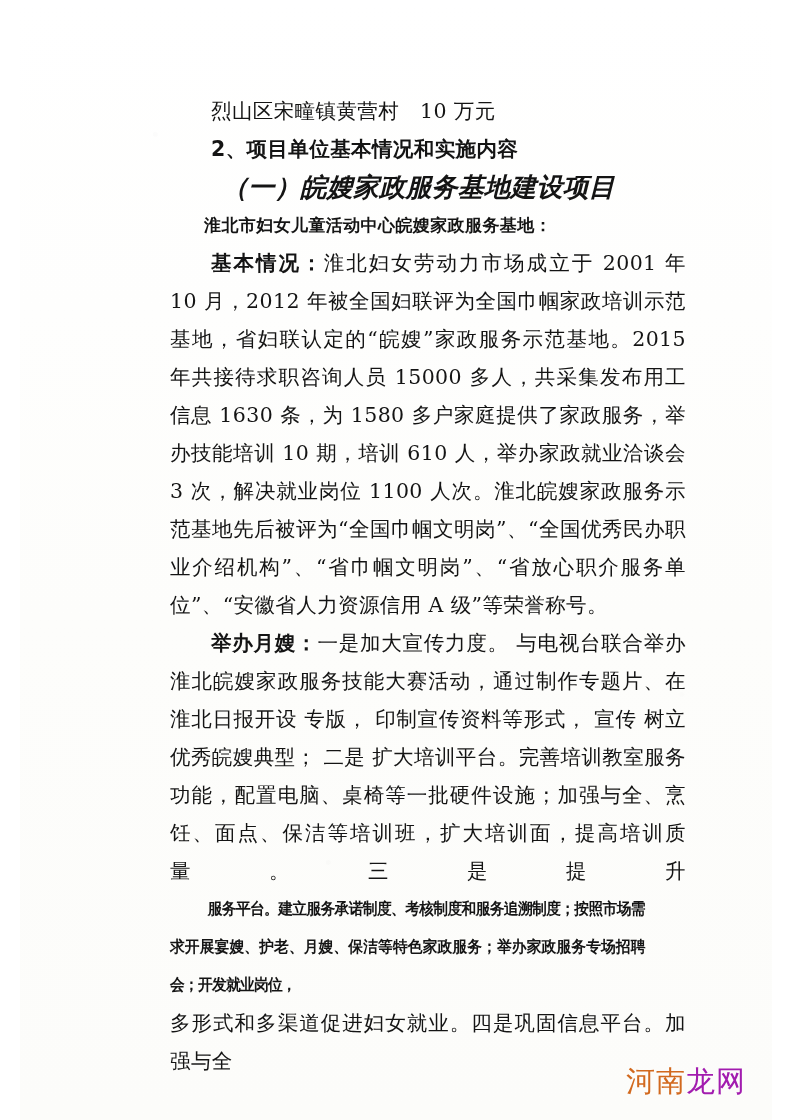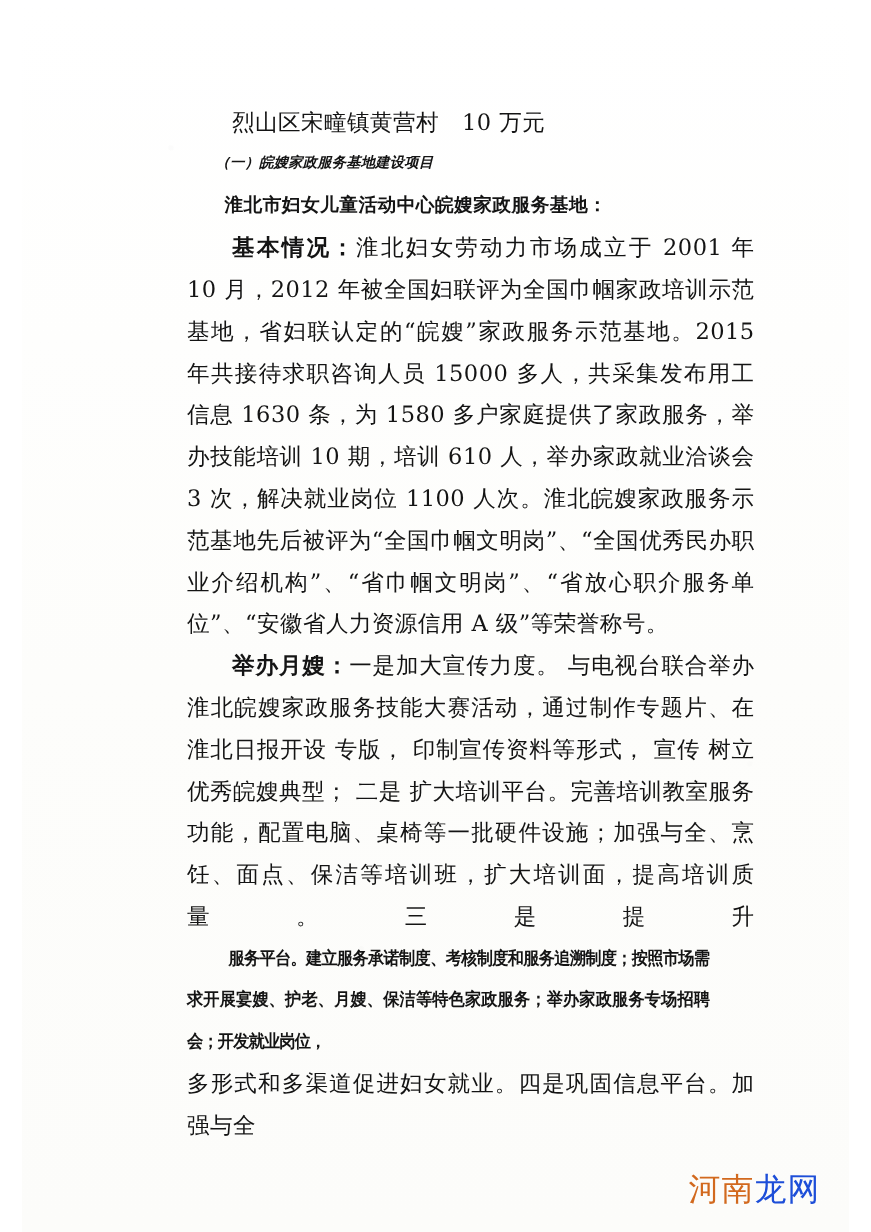--- a/index.html
+++ b/index.html
@@ -59,21 +59,21 @@
   .hei {
     font-family: "DejaVu Sans", "Liberation Sans", sans-serif;
     font-size: 20.5px;
     line-height: 38px;
     font-weight: 600;
   }
 
   
   .kai-bold {
     font-family: "DejaVu Serif", "Liberation Serif", serif;
-    font-size: 13px;
+    font-size: 26px;
     line-height: 38px;
     font-weight: 700;
     font-style: italic;
     letter-spacing: 0.2px;
   }
 
   
   .bold-head {
     font-family: "DejaVu Serif", "Liberation Serif", serif;
     font-size: 17px;
@@ -112,34 +112,35 @@
     position: absolute;
     right: 26px;
     bottom: 18px;
     font-family: "DejaVu Sans", "Liberation Sans", sans-serif;
     font-size: 29px;
     font-weight: 400;
     letter-spacing: 1px;
     user-select: none;
   }
   #watermark .wm-a { color: #d2691e; }
-  #watermark .wm-b { color: #1d4ed8; }
+  #watermark .wm-b { color: #a21caf; }
 </style>
 </head>
 <body>
 
 <div id="page">
 
   <div id="paper-grain"></div>
 
   <div id="text-column">
 
     <div class="line song indent2">烈山区宋疃镇黄营村　10 万元</div>
 
 
+    <div class="line hei indent2">2、项目单位基本情况和实施内容</div>
 
     <div class="line kai-bold indent2">（一）皖嫂家政服务基地建设项目</div>
 
     <div class="line bold-head indent2">淮北市妇女儿童活动中心皖嫂家政服务基地：</div>
 
     <div class="line song para indent2"><span class="run-bold">基本情况：</span><span>淮北妇女劳动力市场成立于 2001 年 10 月，2012 年被全国妇联评为全国巾帼家政培训示范基地，省妇联认定的“皖嫂”家政服务示范基地。2015 年共接待求职咨询人员 15000 多人，共采集发布用工信息 1630 条，为 1580 多户家庭提供了家政服务，举办技能培训 10 期，培训 610 人，举办家政就业洽谈会 3 次，解决就业岗位 1100 人次。淮北皖嫂家政服务示范基地先后被评为“全国巾帼文明岗”、“全国优秀民办职业介绍机构”、“省巾帼文明岗”、“省放心职介服务单位”、“安徽省人力资源信用 A 级”等荣誉称号。</span></div>
 
     <div class="line song para indent2"><span class="run-bold">举办月嫂：</span><span>一是加大宣传力度。 与电视台联合举办淮北皖嫂家政服务技能大赛活动，通过制作专题片、在淮北日报开设 专版， 印制宣传资料等形式， 宣传 树立 优秀皖嫂典型； 二是 扩大培训平台。完善培训教室服务功能，配置电脑、桌椅等一批硬件设施；加强与全、烹饪、面点、保洁等培训班，扩大培训面，提高培训质量。三是提升</span><span class="run-condensed">服务平台。建立服务承诺制度、考核制度和服务追溯制度；按照市场需求开展宴嫂、护老、月嫂、保洁等特色家政服务；举办家政服务专场招聘会；开发就业岗位，</span><span>多形式和多渠道促进妇女就业。四是巩固信息平台。加强与全</span></div>
 
   </div>

